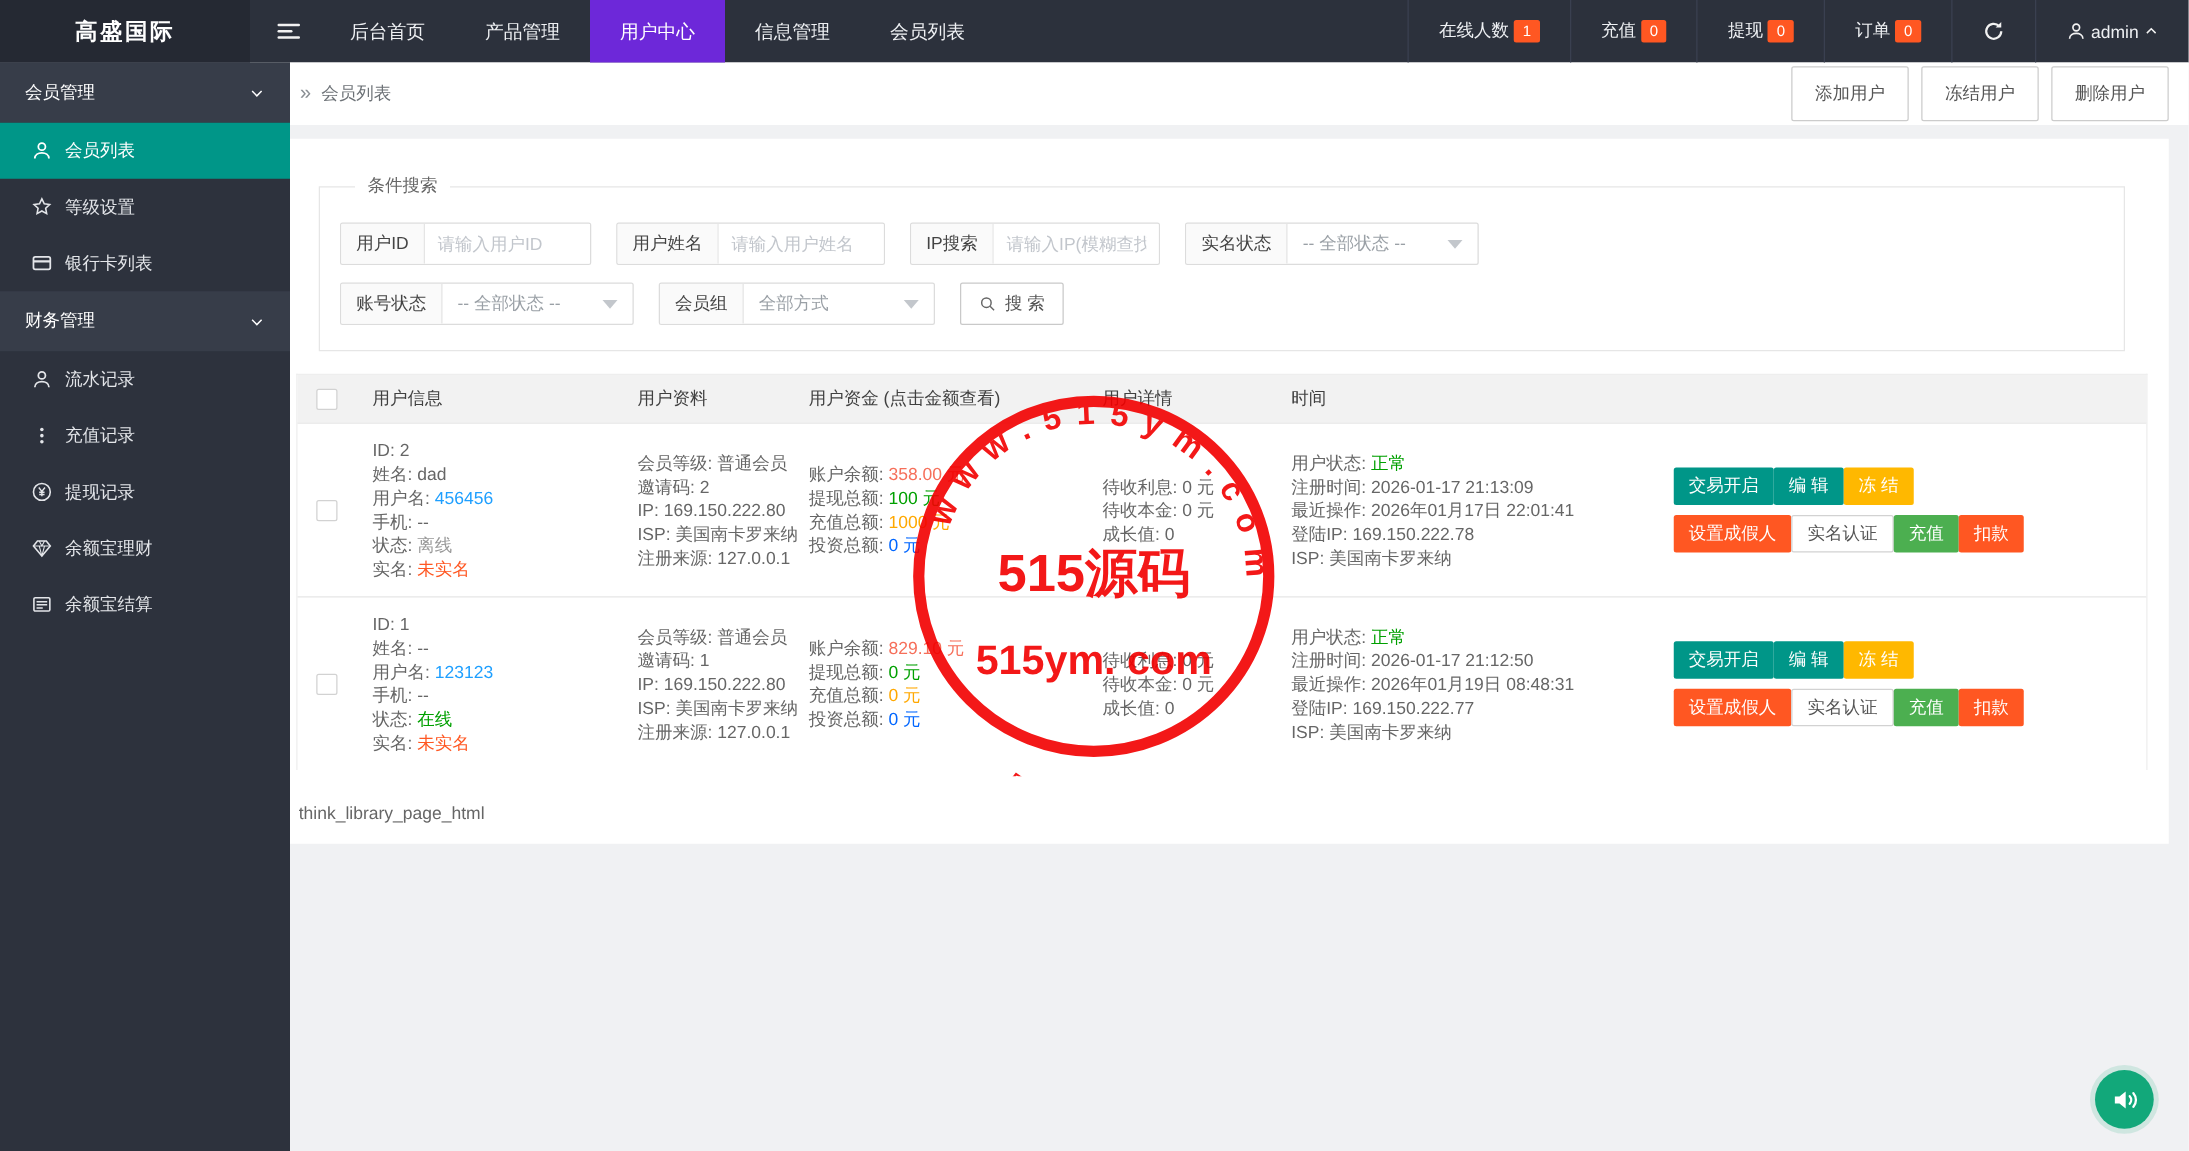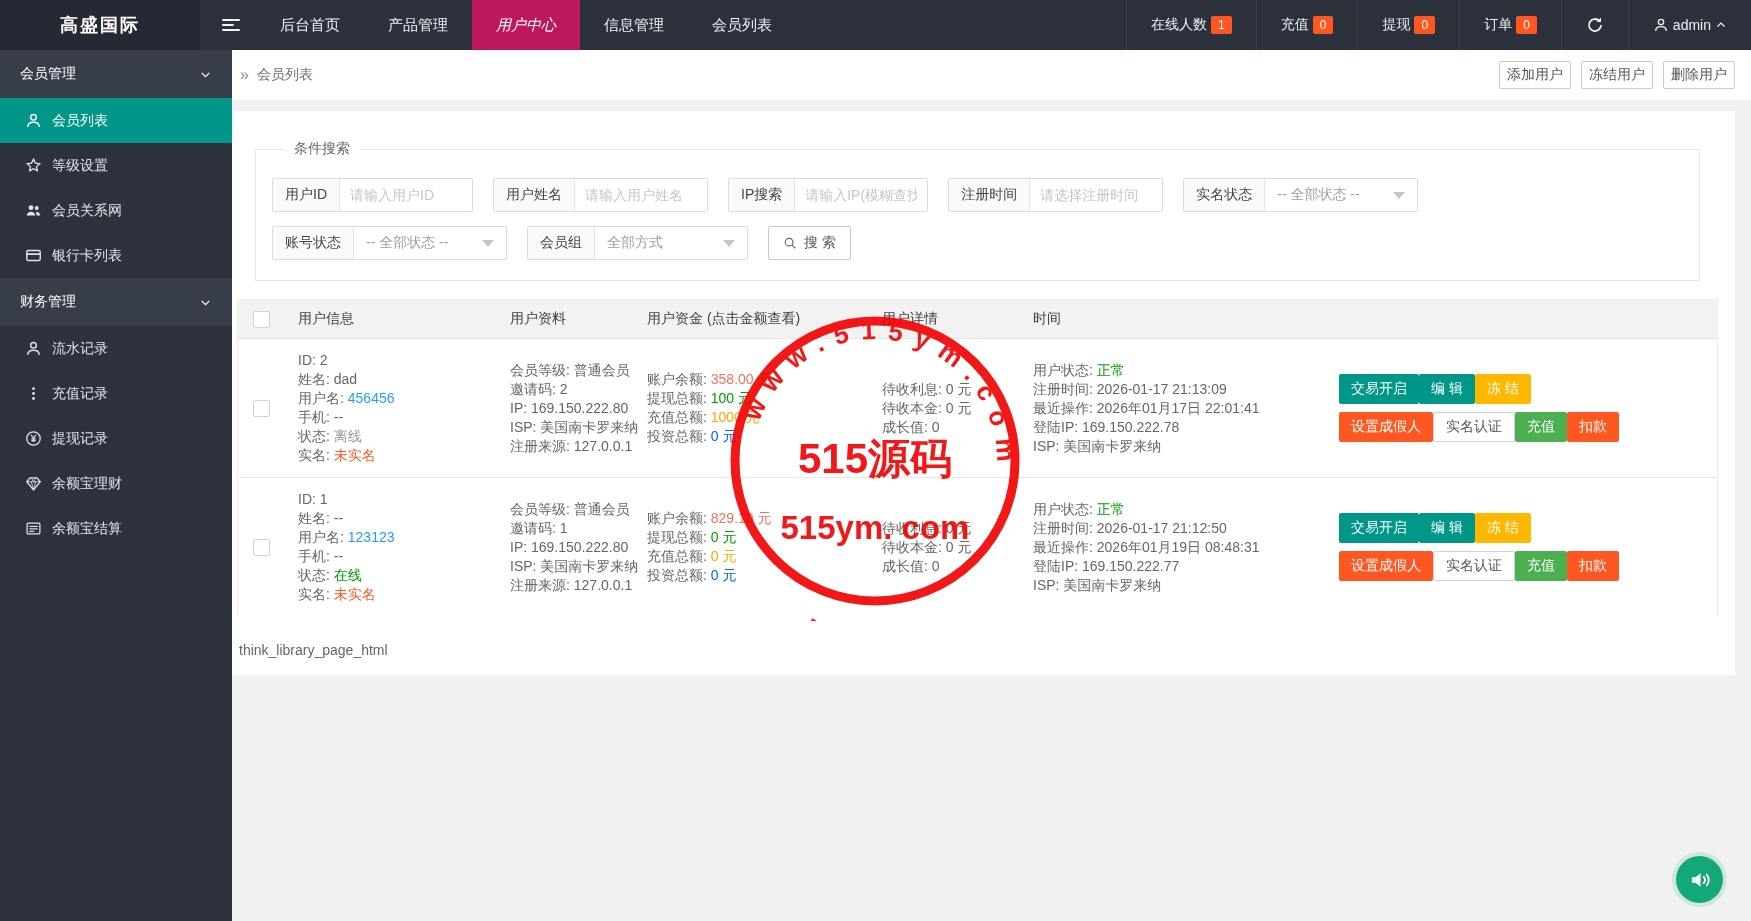--- a/index.html
+++ b/index.html
@@ -12,42 +12,42 @@
   
   .navbar { height:50px; background:#2c313c; display:flex; align-items:stretch; color:#eef0f3; }
   .logo { width:200px; background:#252933; color:#fff; font-size:18px; font-weight:bold;
           display:flex; align-items:center; justify-content:center; letter-spacing:2px; }
   .nav-toggle { width:56px; display:flex; flex-direction:column; gap:3px;
                 align-items:flex-start; justify-content:center; padding-left:22px; cursor:pointer; }
   .nav-toggle i { display:block; height:2px; background:#f2f2f2; border-radius:1px; }
   .nav-toggle i:nth-child(1){ width:18px; } .nav-toggle i:nth-child(2){ width:12px; } .nav-toggle i:nth-child(3){ width:18px; }
   .nav-menu { display:flex; align-items:stretch; }
   .nav-item { padding:0 24px; display:flex; align-items:center; font-size:15px; cursor:pointer; }
-  .nav-item.active { background:#be185d; color:#fff;font-style:italic; }
+  .nav-item.active { background:#6d28d9; color:#fff; }
   .nav-right { margin-left:auto; display:flex; align-items:stretch; }
   .nav-stat, .nav-tool { display:flex; align-items:center; gap:4px; padding:0 24px;
              border-left:1px solid #3a4050; font-size:14px; cursor:pointer; }
   .badge { background:#FF5722; color:#fff; font-size:12px; padding:2px 7px; border-radius:2px; line-height:1.2; }
   .icon-svg { display:inline-flex; align-items:center; justify-content:center; }
   
   .sidebar { position:absolute; left:0; top:50px; bottom:0; width:232px; background:#2d323d; }
   .side-group-title { height:48px; display:flex; align-items:center; padding:0 20px;
                       background:#373d49; color:#fff; position:relative; cursor:pointer; }
   .side-group-title .chev { margin-left:auto; }
   .side-item { height:45px; display:flex; align-items:center; gap:10px; padding-left:24px;
                color:#e3e5e9; cursor:pointer; }
   .side-item.active { background:#009688; color:#fff; }
   .side-item .icon-svg { width:18px; height:18px; }
   
   .main { margin-left:200px; }
   .page-head { background:#fff; height:50px; display:flex; align-items:center;
                padding:0 16px 0 40px; }
   .breadcrumb { color:#8a8f94; display:flex; align-items:center; gap:8px; }
   .head-actions { margin-left:auto; display:flex; gap:10px; }
-  .btn-plain { height:28px; padding:0 7px; background:#fff; border:1px solid #ccc;
+  .btn-plain { height:44px; padding:0 18px; background:#fff; border:1px solid #ccc;
                border-radius:2px; color:#555; font-size:14px; cursor:pointer; }
   .card { margin:11px 16px 0 20px; background:#fff; min-height:543px; padding:17px; }
   
   fieldset.search { border:1px solid #e6e6e6; margin:12px 18px 0 18px; padding:6px 16px 20px; }
   fieldset.search legend { padding:0 10px; margin-left:12px; color:#666; }
   .f-row { display:flex; gap:20px; margin-top:14px; align-items:center; }
   .igroup { display:flex; height:34px; border:1px solid #dcdcdc; border-radius:2px; background:#fff; overflow:hidden; }
   .igroup-label { padding:0 12px; background:#fafafa; border-right:1px solid #e5e5e5;
                   display:flex; align-items:center; color:#444; white-space:nowrap; }
   .igroup input { border:none; outline:none; padding:0 10px; width:132px; font-size:14px; color:#666;
@@ -167,31 +167,20 @@
     <span class="icon-svg">
       <svg width="17" height="17" viewBox="0 0 24 24">
           <path d="M12 3l2.7 5.6 6.1.8-4.5 4.2 1.1 6-5.4-3-5.4 3 1.1-6L3.2 9.4l6.1-.8z" fill="none" stroke="currentColor" stroke-width="1.8"></path>
         </svg>
     </span>
     <span>等级设置</span>
   </div>
   <div class="side-item">
     <span class="icon-svg">
       <svg width="17" height="17" viewBox="0 0 24 24">
-          <circle cx="8.5" cy="8" r="3.4" fill="currentColor"></circle>
-          <circle cx="16.5" cy="8.6" r="2.8" fill="currentColor"></circle>
-          <path d="M2.5 19c0-3.6 3-5.4 6-5.4s6 1.8 6 5.4z" fill="currentColor"></path>
-          <path d="M15.5 13.6c2.9.2 6 1.8 6 5.4h-5" fill="currentColor"></path>
-        </svg>
-    </span>
-    <span>会员关系网</span>
-  </div>
-  <div class="side-item">
-    <span class="icon-svg">
-      <svg width="17" height="17" viewBox="0 0 24 24">
           <rect x="2.5" y="5" width="19" height="14" rx="2" fill="none" stroke="currentColor" stroke-width="2"></rect>
           <line x1="2.5" y1="10" x2="21.5" y2="10" stroke="currentColor" stroke-width="2.4"></line>
         </svg>
     </span>
     <span>银行卡列表</span>
   </div>
   <div class="side-group-title">
     <span>财务管理</span>
     <span class="chev icon-svg">
       <svg width="13" height="13" viewBox="0 0 24 24">
@@ -271,24 +260,20 @@
           <span class="igroup-label">用户ID</span>
           <input placeholder="请输入用户ID" style="">
         </div>
         <div class="igroup">
           <span class="igroup-label">用户姓名</span>
           <input placeholder="请输入用户姓名" style="">
         </div>
         <div class="igroup">
           <span class="igroup-label">IP搜索</span>
           <input placeholder="请输入IP(模糊查找)" style="">
-        </div>
-        <div class="igroup">
-          <span class="igroup-label">注册时间</span>
-          <input placeholder="请选择注册时间" style="">
         </div>
         <div class="igroup">
           <span class="igroup-label">实名状态</span>
           <div class="igroup-select">
             <span>-- 全部状态 --</span>
             <span class="caret-down"></span>
           </div>
         </div>
       </div>
       <div class="f-row">

